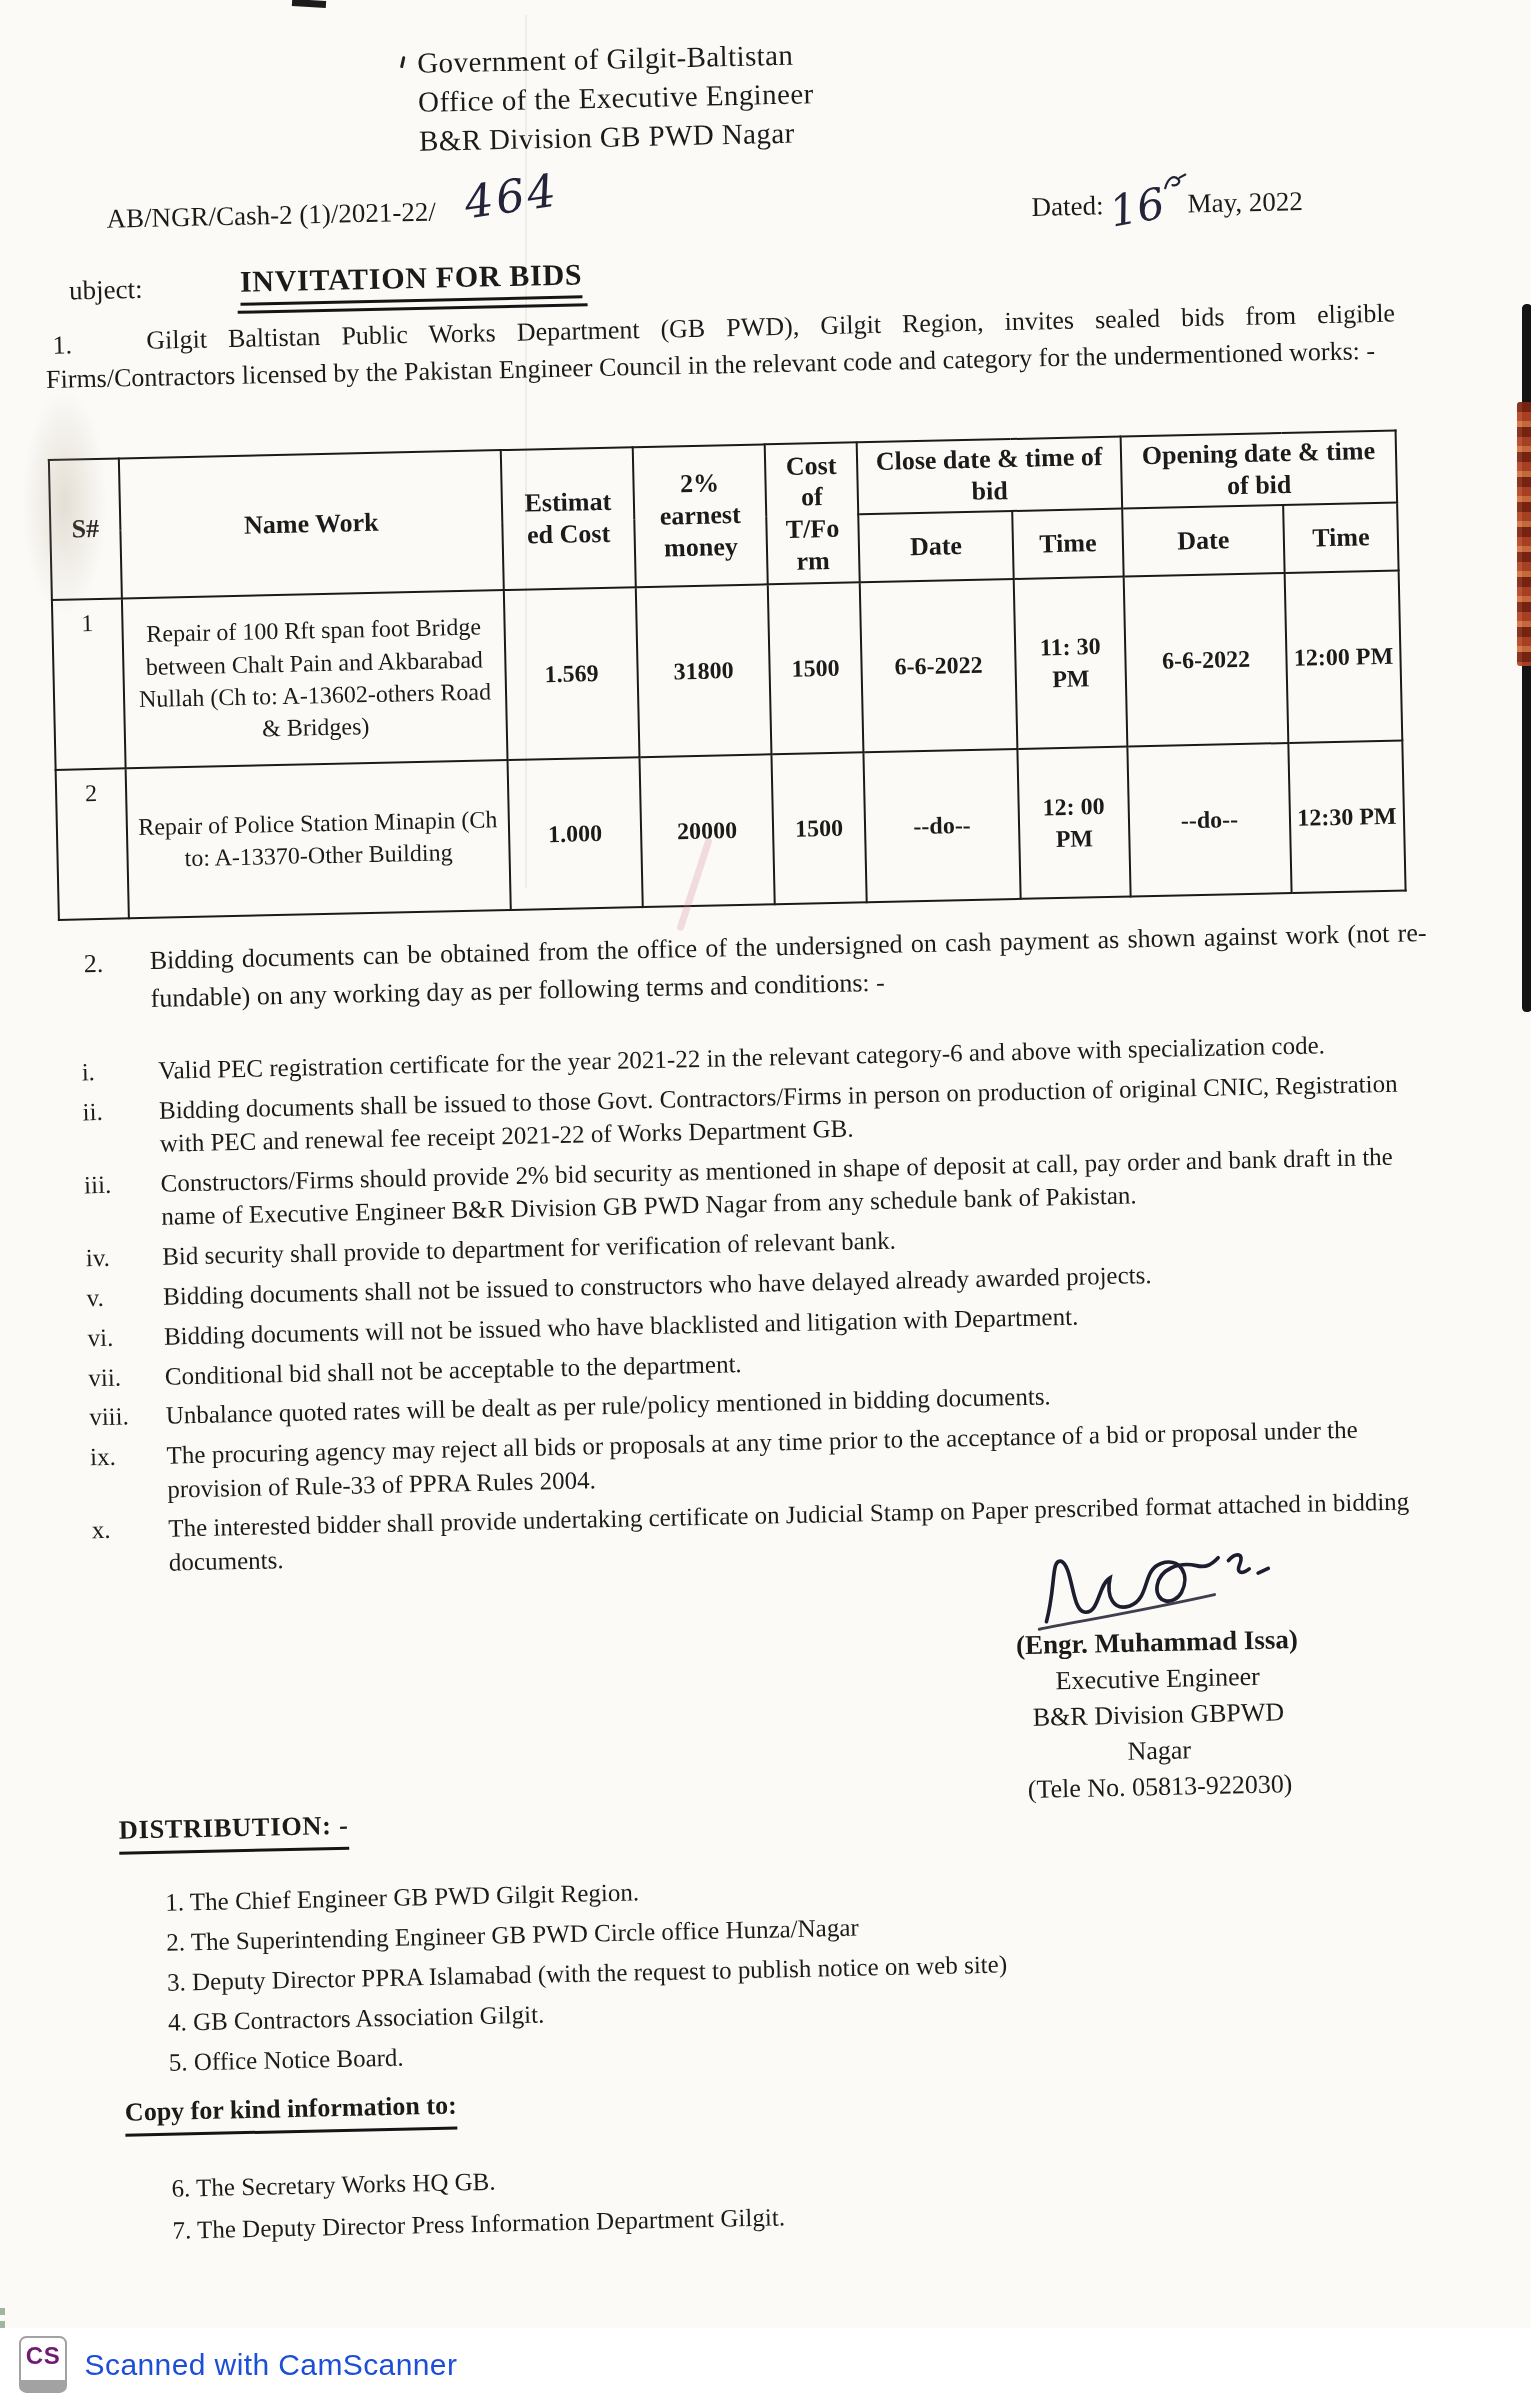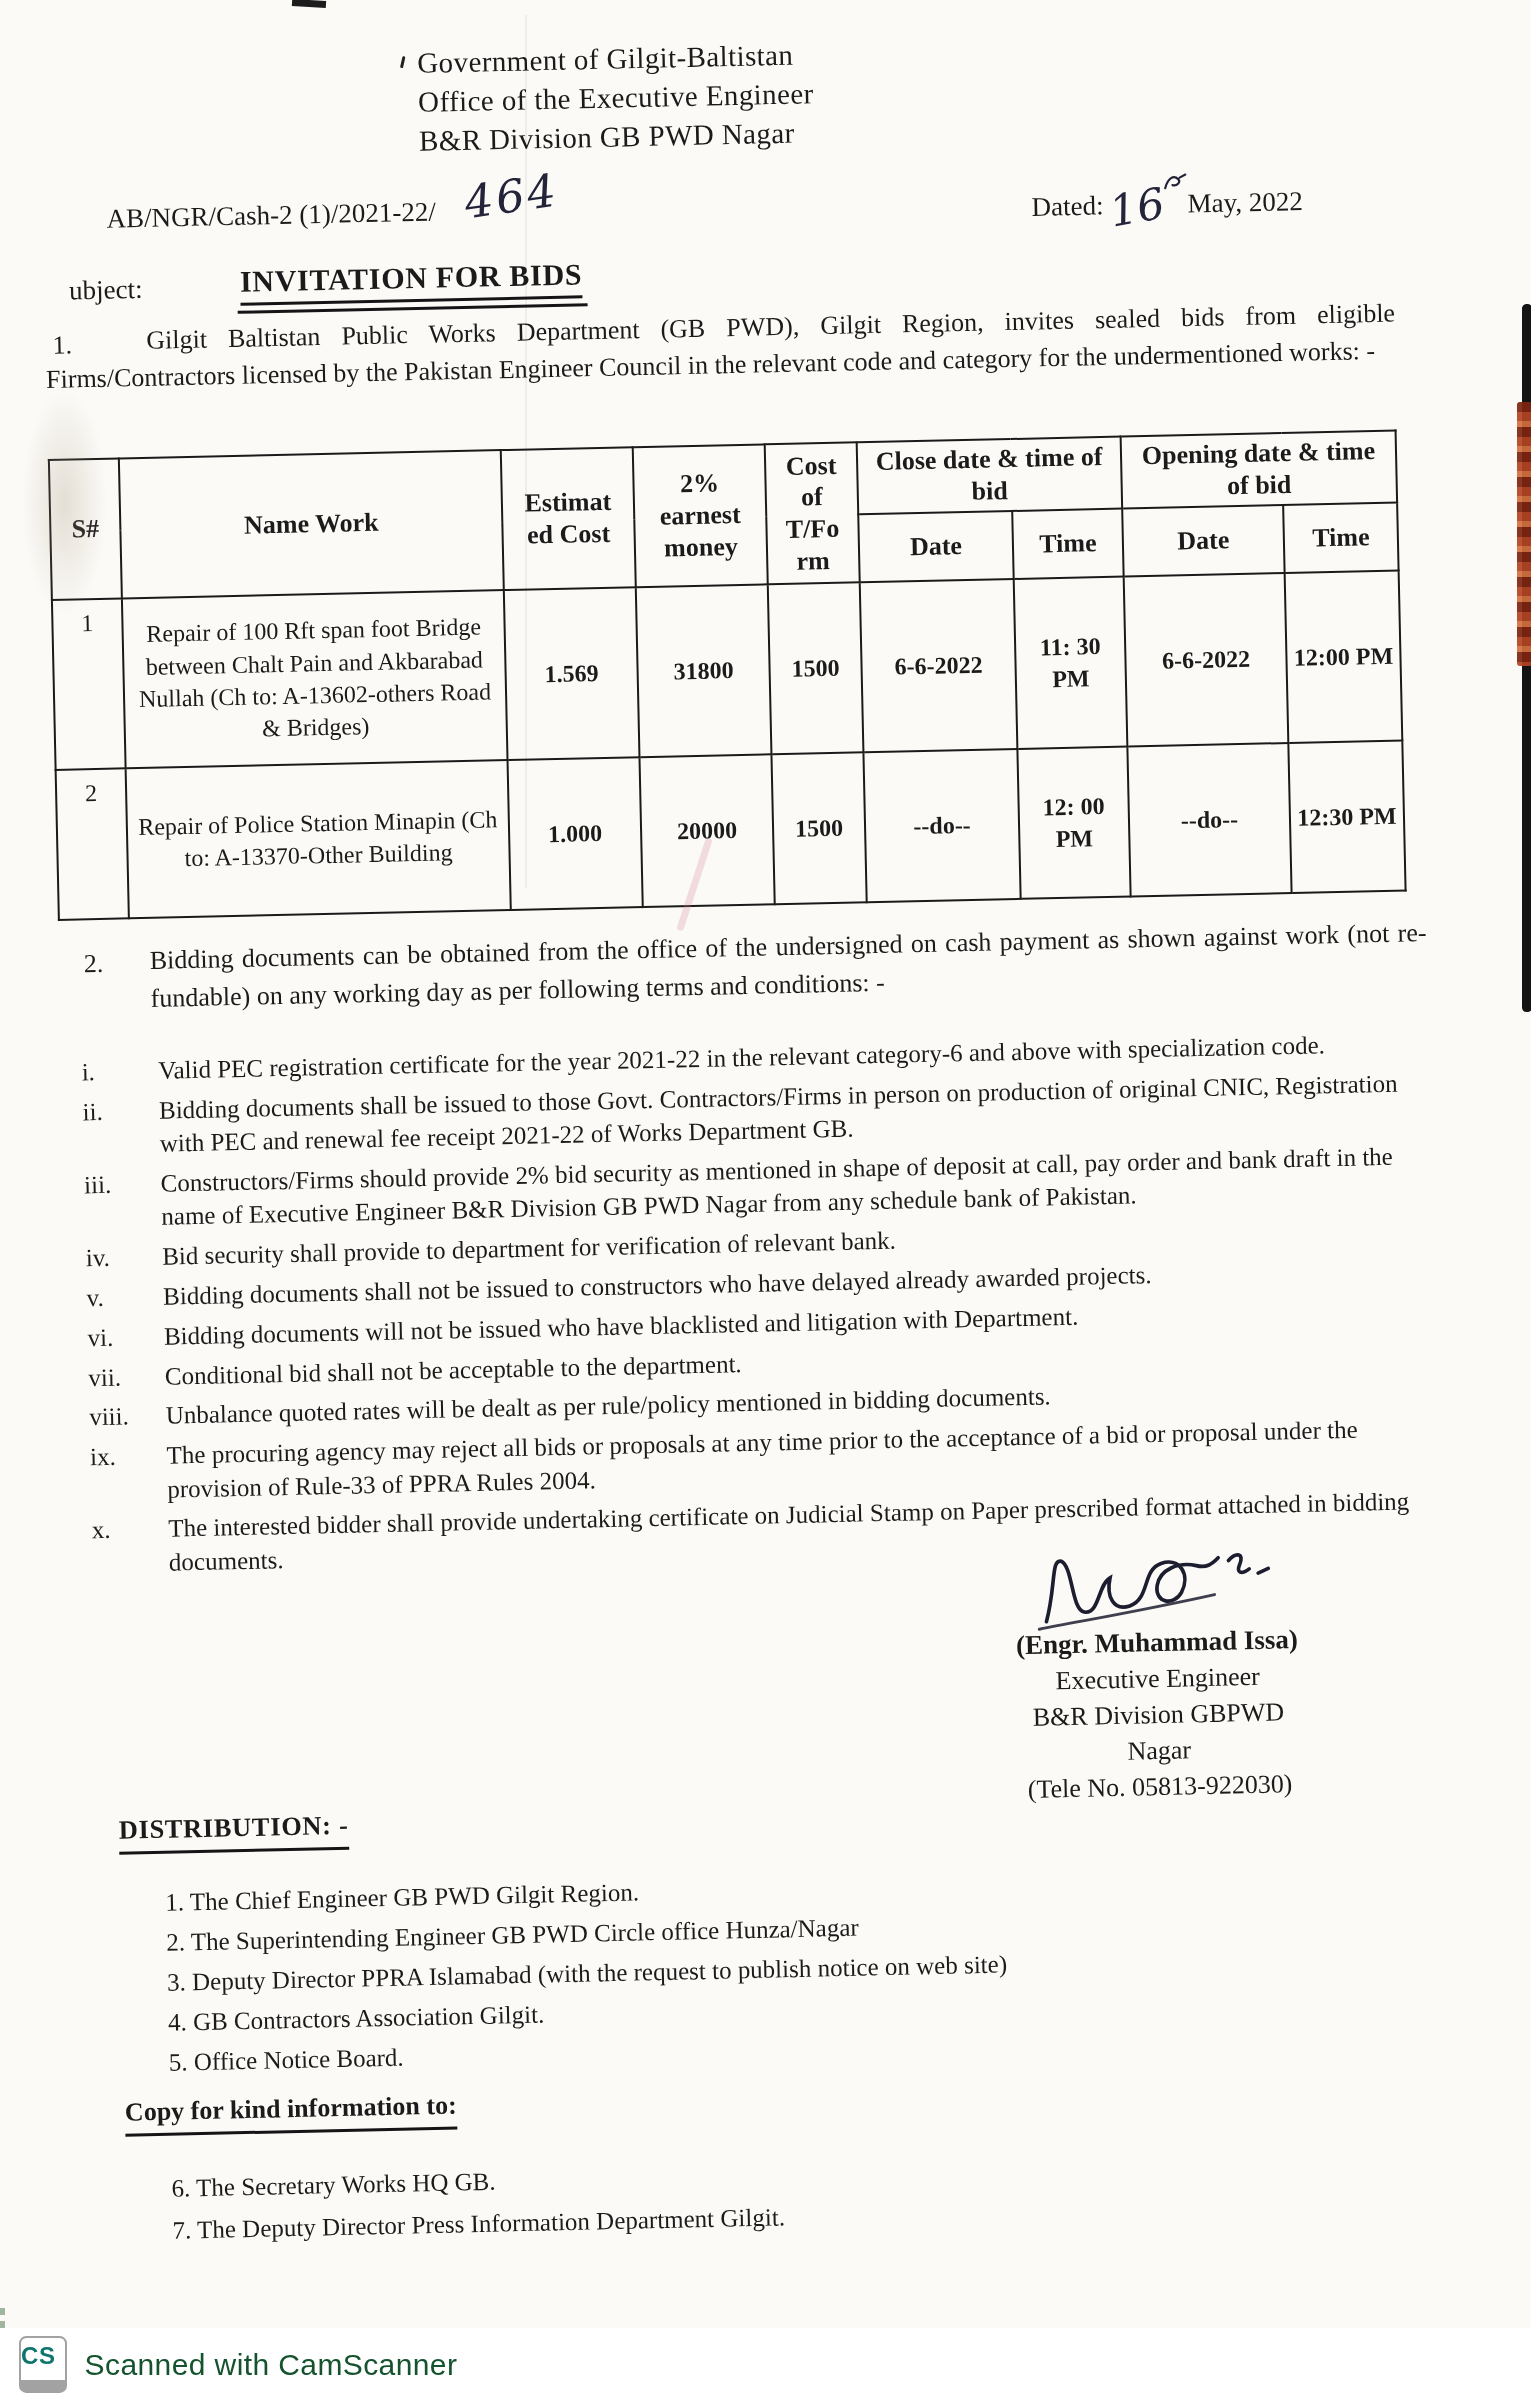--- a/index.html
+++ b/index.html
@@ -76,24 +76,24 @@
   .fold-line{position:absolute; left:525px; top:14.7px; width:1.5px; height:873px; background:rgba(0,0,0,.05);}
   .pink-streak{position:absolute; left:691px; top:836px; width:7.3px; height:97px; background:rgba(215,130,150,.26);
     transform:rotate(18deg); border-radius:4.4px;}
   .green-dash{position:absolute; left:0; top:2308px; width:5.1px; height:38px; opacity:.65;
     background:repeating-linear-gradient(180deg, rgba(50,100,55,.7) 0 7.3px, rgba(0,0,0,0) 7.3px 12.5px);}
   
   .footer{position:absolute; left:0; bottom:0; width:100%; height:73px; background:#ffffff;
     display:flex; align-items:center; font-family:"Liberation Sans","DejaVu Sans",sans-serif;}
   .cs-logo{position:relative; width:48px; height:57px; margin-left:19px; margin-right:17.6px;
     border:2.9px solid #a2a2a2; border-radius:7.3px; background:#fff; box-sizing:border-box;}
-  .cs-logo .cs-text{position:absolute; top:4.4px; left:0; right:0; 
-    font-size:24px; font-weight:bold; color:#0f766e; letter-spacing:0.7px;}
+  .cs-logo .cs-text{position:absolute; top:4.4px; left:0; right:0; text-align:center;
+    font-size:24px; font-weight:bold; color:#701a75; letter-spacing:0.7px;}
   .cs-logo .cs-tab{position:absolute; left:0; right:0; bottom:0; height:11px; background:#a2a2a2; border-radius:0 0 3.7px 3.7px;}
-  .footer-text{font-size:30px; color:#14532d; letter-spacing:0.4px;}
+  .footer-text{font-size:30px; color:#1d4ed8; letter-spacing:0.4px;}
 </style>
 </head>
 <body>
 
 <div class="page">
 
   <div class="doc">
 
     <div class="tick-mark"></div>
 

